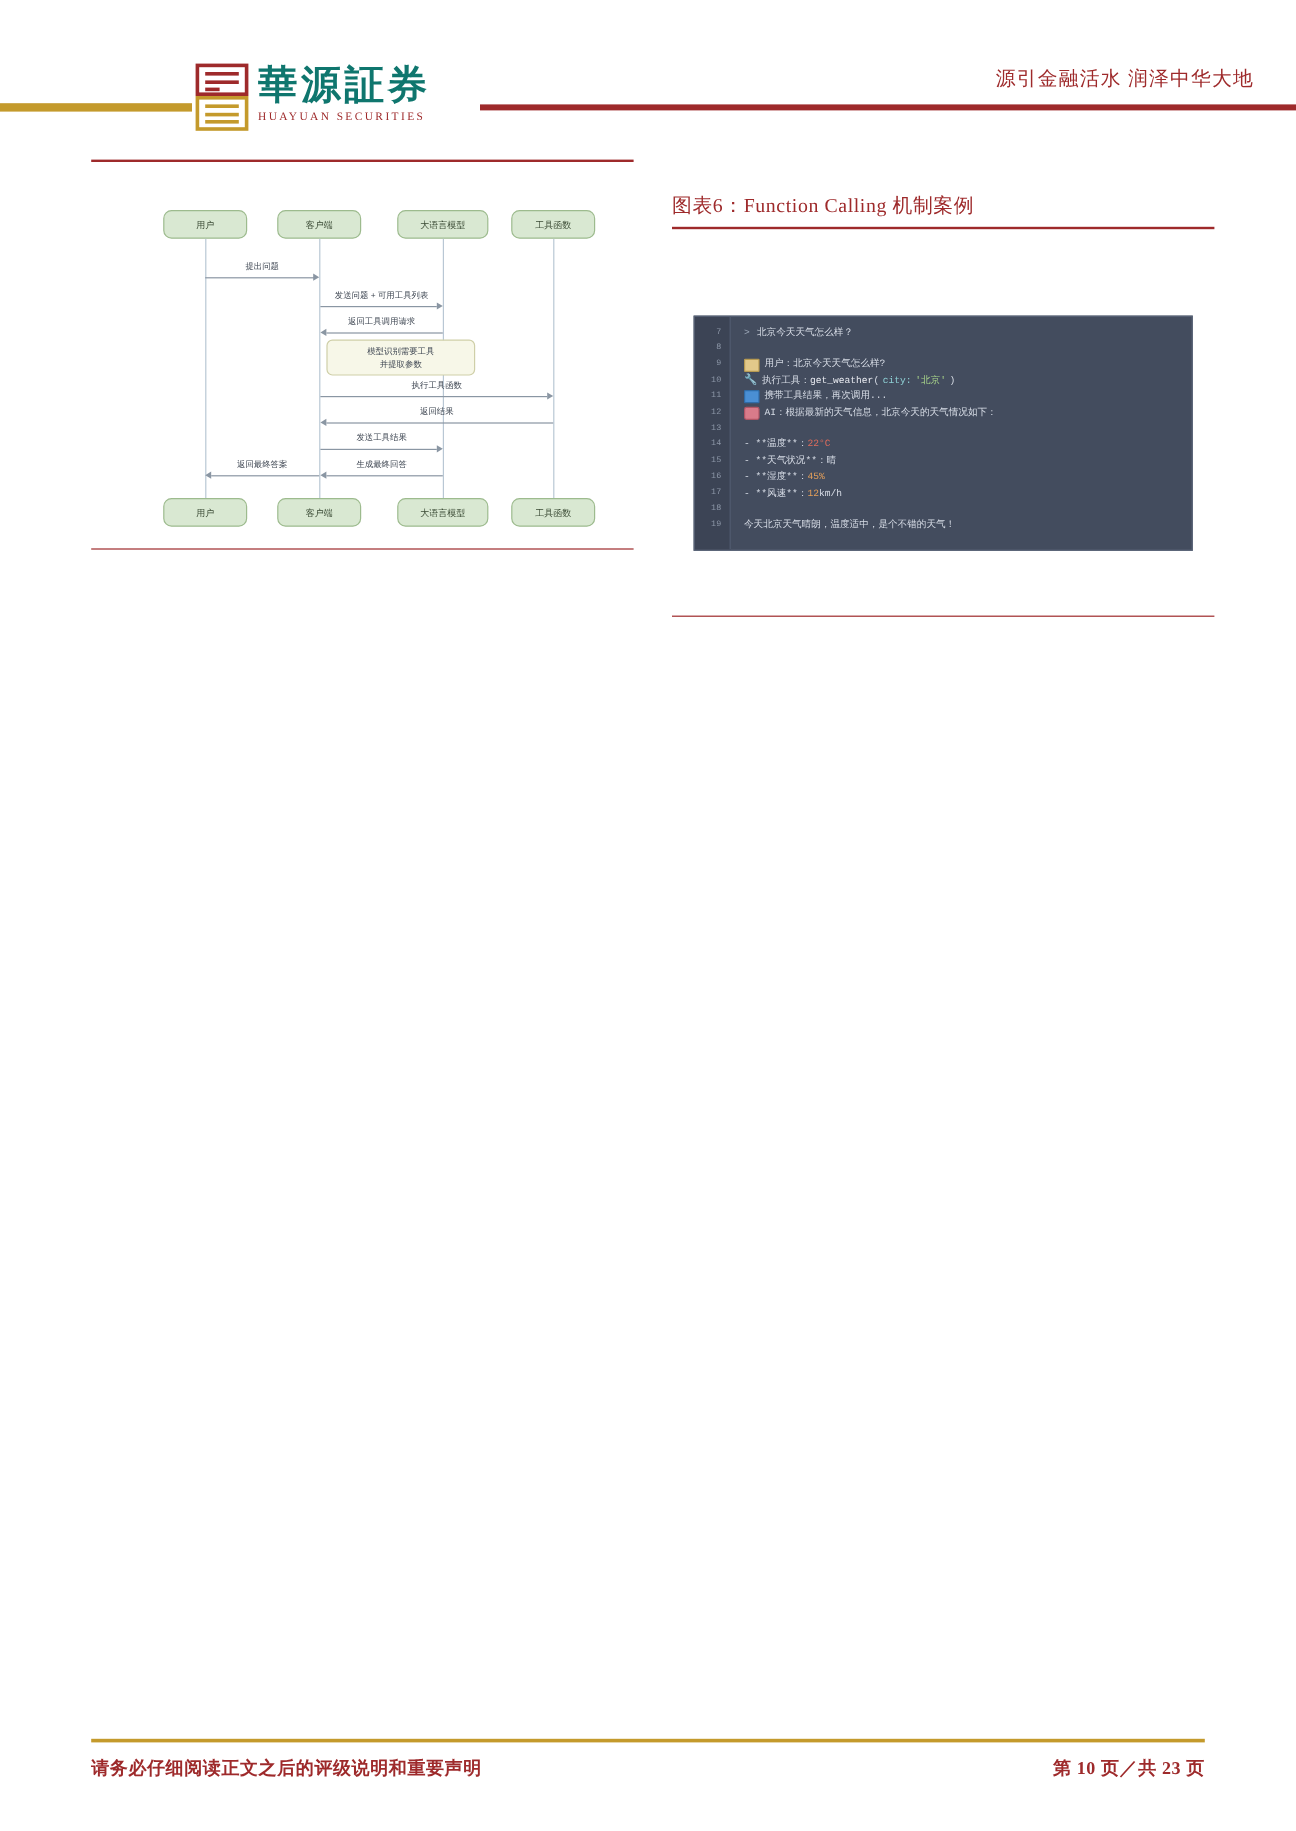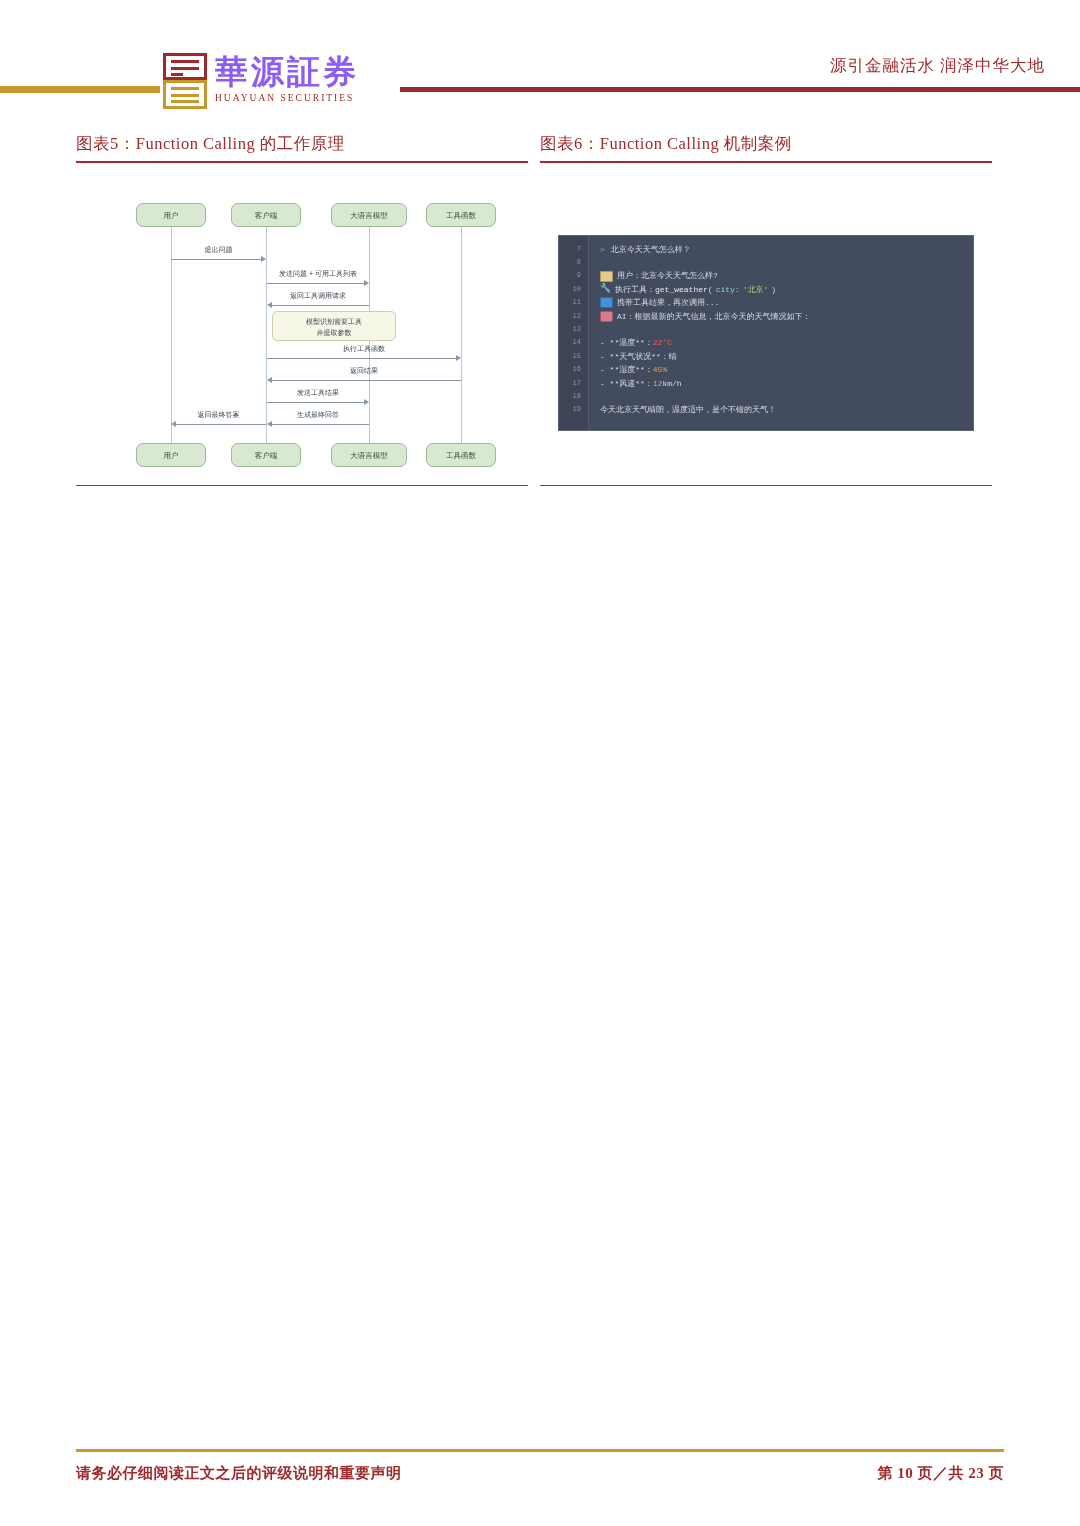--- a/index.html
+++ b/index.html
@@ -86,41 +86,41 @@
   #logo-mark .g1 { left: 8px; top: 34px; width: 28px; height: 3px; background: #c49a2c; }
   #logo-mark .g2 { left: 8px; top: 41px; width: 28px; height: 3px; background: #c49a2c; }
   #logo-mark .g3 { left: 8px; top: 47px; width: 28px; height: 3px; background: #c49a2c; }
   #logo-text {
     display: flex;
     flex-direction: column;
   }
   #logo-cn {
     font-size: 33px;
     font-weight: bold;
-    color: #8b5cf6;
+    color: #0f766e;
     letter-spacing: 3px;
     line-height: 38px;
     font-family: "Liberation Serif", "DejaVu Serif", serif;
   }
   #logo-en {
     font-size: 9.5px;
     color: #9e2a2b;
     letter-spacing: 2.0px;
     margin-top: 2px;
     font-family: "Liberation Serif", "DejaVu Serif", serif;
   }
 
   
   .panel {
     position: absolute;
     top: 133px;
     width: 452px;
   }
   #panel-left  { left: 76px; }
-  #panel-right { left: 540px; }
+  #panel-right { left: 560px; margin-top: 28px; }
 
   .panel-title {
     font-size: 16.5px;
     color: #9e2a2b;
     font-family: "Liberation Serif", "DejaVu Serif", serif;
     letter-spacing: 0.5px;
     white-space: nowrap;
     padding-bottom: 6px;
   }
   .panel-title-rule {
@@ -325,21 +325,20 @@
       <div class="lm-bar g3"></div>
     </div>
     <div id="logo-text">
       <div id="logo-cn">華源証券</div>
       <div id="logo-en">HUAYUAN SECURITIES</div>
     </div>
   </div>
 </div>
 
 <div class="panel" id="panel-left">
-  <div class="panel-title">图表5：Function Calling 的工作原理</div>
   <div class="panel-title-rule"></div>
 
   <div class="panel-body">
     <div id="seq">
 
       <div class="seq-node" style="left:10px;  top:0; width:70px;">用户</div>
       <div class="seq-node" style="left:105px; top:0; width:70px;">客户端</div>
       <div class="seq-node" style="left:205px; top:0; width:76px;">大语言模型</div>
       <div class="seq-node" style="left:300px; top:0; width:70px;">工具函数</div>
 

